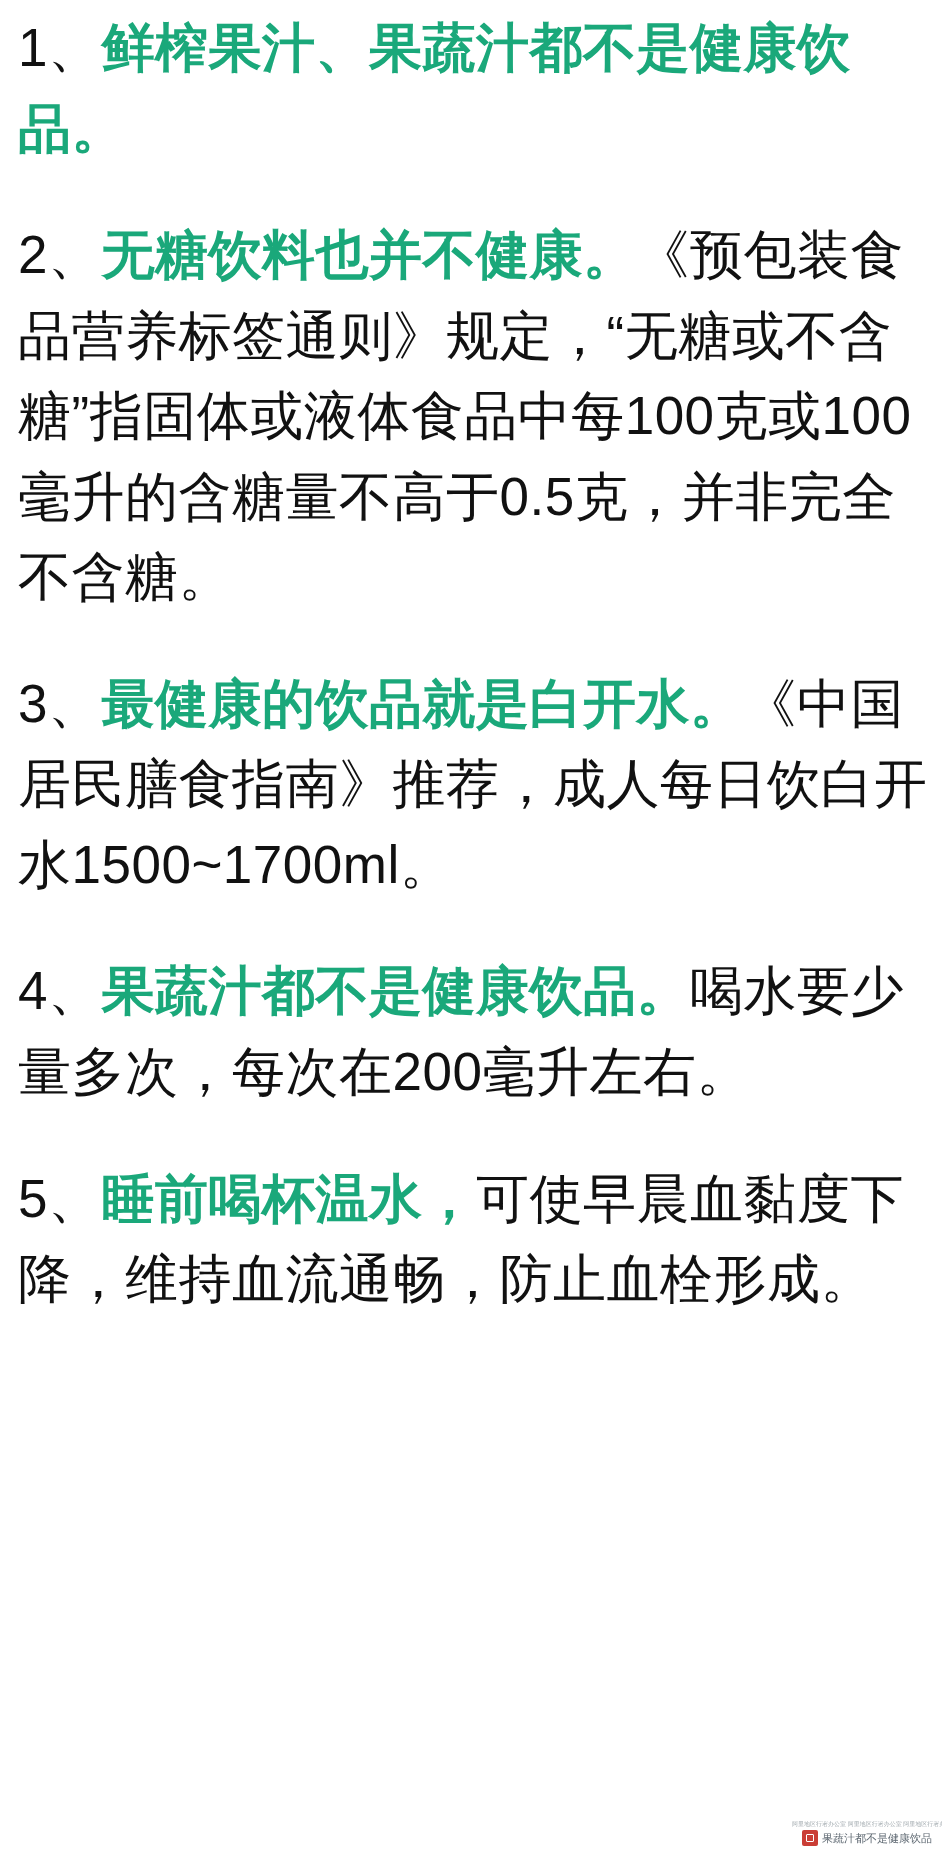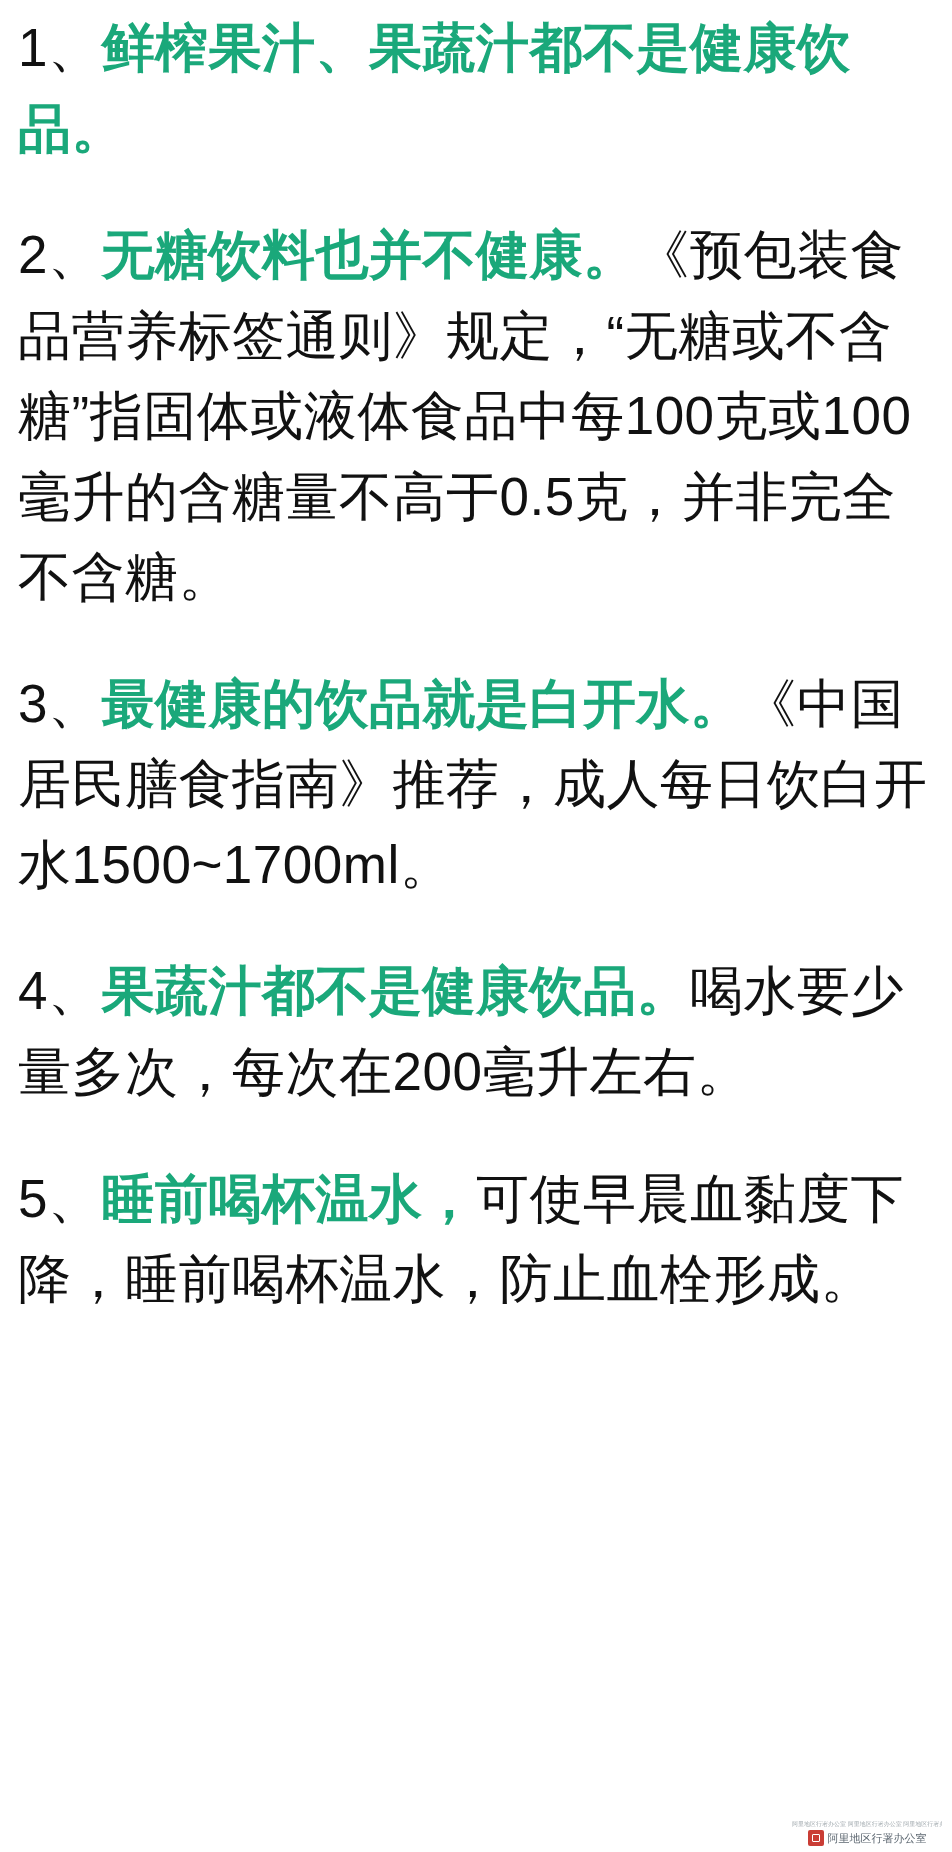--- a/index.html
+++ b/index.html
@@ -105,25 +105,25 @@
 
   <p class="item">
     <span class="plain">3、</span><span class="hl">最健康的饮品就是白开水。</span><span class="plain">《中国居民膳食指南》推荐，成人每日饮白开水1500~1700ml。</span>
   </p>
 
   <p class="item">
     <span class="plain">4、</span><span class="hl">果蔬汁都不是健康饮品。</span><span class="plain">喝水要少量多次，每次在200毫升左右。</span>
   </p>
 
   <p class="item">
-    <span class="plain">5、</span><span class="hl">睡前喝杯温水，</span><span class="plain">可使早晨血黏度下降，睡前喝杯温水，防止血栓形成。</span>
+    <span class="plain">5、</span><span class="hl">睡前喝杯温水，</span><span class="plain">可使早晨血黏度下降，维持血流通畅，防止血栓形成。</span>
   </p>
 
 
   <div class="watermark">
     <div class="wm-top">阿里地区行署办公室 阿里地区行署办公室 阿里地区行署办公</div>
     <div class="wm-main">
       <span class="wm-logo"></span>
-      <span class="wm-text">阿里地区行署办公室</span>
+      <span class="wm-text">果蔬汁都不是健康饮品</span>
     </div>
   </div>
 
 </div>
 
 </body></html>

